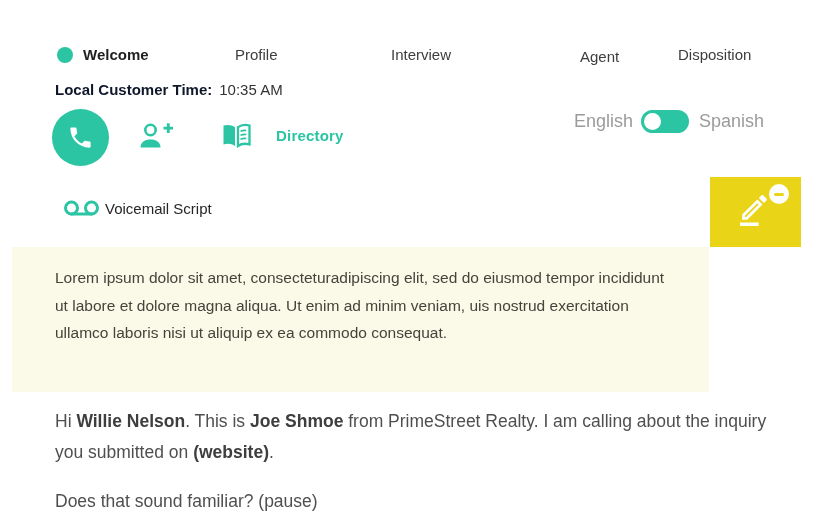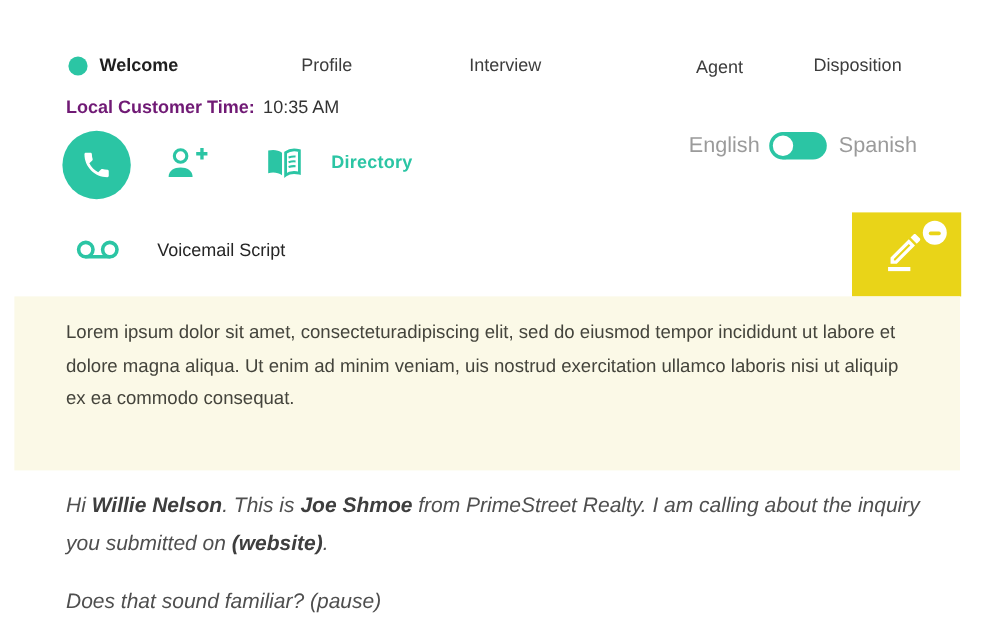--- a/index.html
+++ b/index.html
@@ -6,57 +6,57 @@
   .page{
     position:relative;width:840px;height:525px;background:#ffffff;overflow:hidden;
     font-family:"Liberation Sans", sans-serif;
   }
   
   .nav{position:absolute;top:46px;left:0;width:708px;height:22px;}
   .nav-item{position:absolute;top:0;font-size:15px;color:#3d3d3d;cursor:pointer;}
   .nav-item.active{font-weight:700;color:#1f1f1f;}
   .step-dot{position:absolute;left:57px;top:47px;width:16px;height:16px;border-radius:50%;background:#2bc5a4;}
   .nav-welcome{left:83px;}
-  .nav-profile{left:251px;}
+  .nav-profile{left:235px;}
   .nav-interview{left:391px;}
   .nav-agent{left:547px;top:2px;margin-left:33px;}
   .nav-disposition{left:678px;text-align:center;}
   
   .local-time{position:absolute;left:55px;top:81px;font-size:15px;color:#2b2b2b;}
-  .local-time b{font-weight:700;color:#701a75;}
+  .local-time b{font-weight:700;color:#0f172a;}
   .local-time .val{margin-left:7px;font-weight:400;color:#333;margin-top:16px;}
   
   .phone-btn{position:absolute;left:52px;top:109px;width:57px;height:57px;border-radius:50%;
     background:#2bc5a4;display:flex;align-items:center;justify-content:center;cursor:pointer;}
   .addperson-btn{position:absolute;left:137px;top:120px;width:36px;height:32px;cursor:pointer;}
   .directory-btn{position:absolute;left:221px;top:122px;display:flex;align-items:center;gap:24px;cursor:pointer;}
   .directory-label{font-size:15px;font-weight:700;color:#2bc5a4;letter-spacing:.2px;}
   
   .lang{position:absolute;left:574px;top:110px;display:flex;align-items:center;gap:10px;}
   .lang-label{font-size:18px;color:#9b9b9b;}
   .toggle{position:relative;width:46px;height:23px;background:#2bc5a4;border-radius:12px;cursor:pointer;}
   .knob{position:absolute;left:-2px;top:0;width:23px;height:23px;border-radius:50%;
     background:#ffffff;border:3.5px solid #2bc5a4;box-sizing:border-box;}
   
-  .vm-row{position:absolute;left:62px;top:196px;display:flex;align-items:center;gap:30px;}
+  .vm-row{position:absolute;left:62px;top:196px;display:flex;align-items:center;gap:4px;}
   .vm-label{font-size:15px;color:#262626;}
   
   .edit-btn{position:absolute;left:710px;top:177px;width:91px;height:70px;background:#e9d418;cursor:pointer;}
   .edit-pencil{position:absolute;left:28px;top:18px;}
   .minus-badge{position:absolute;right:12px;top:7px;width:20px;height:20px;border-radius:50%;
     background:#ffffff;display:flex;align-items:center;justify-content:center;}
   .minus-bar{width:10px;height:3px;border-radius:2px;background:#e9d418;}
   
-  .note{position:absolute;left:12px;top:247px;width:788px;height:145px;background:#fbf9e7;box-sizing:border-box;
+  .note{position:absolute;left:12px;top:247px;width:697px;height:145px;background:#fbf9e7;box-sizing:border-box;
     padding:17px 42px 0 43px;}
   .note-body{font-size:15.5px;line-height:27.5px;color:#44443c;max-width:712px;margin:0;}
   .note-attr{margin-top:13px;font-size:13px;color:#acaba0;}
   
   .script{position:absolute;left:55px;top:406px;width:716px;font-size:17.5px;line-height:31px;color:#4f4f4f;}
-  .script p{margin:0;font-style:italic;}
+  .script p{margin:0;}
   .script .p2{margin-top:18px;}
   .script b{font-weight:700;color:#3e3e3e;}
 </style>
 </head>
 <body>
 
 <div class="page">
 
   <span class="step-dot"></span>
   <div class="nav">

